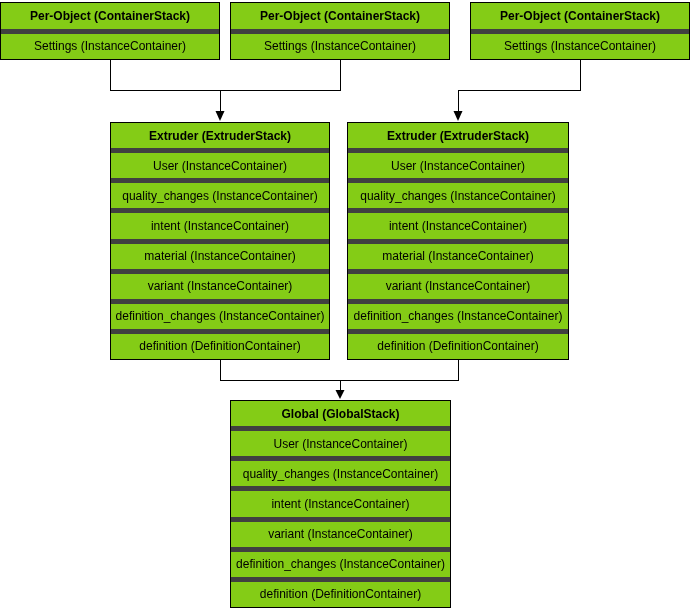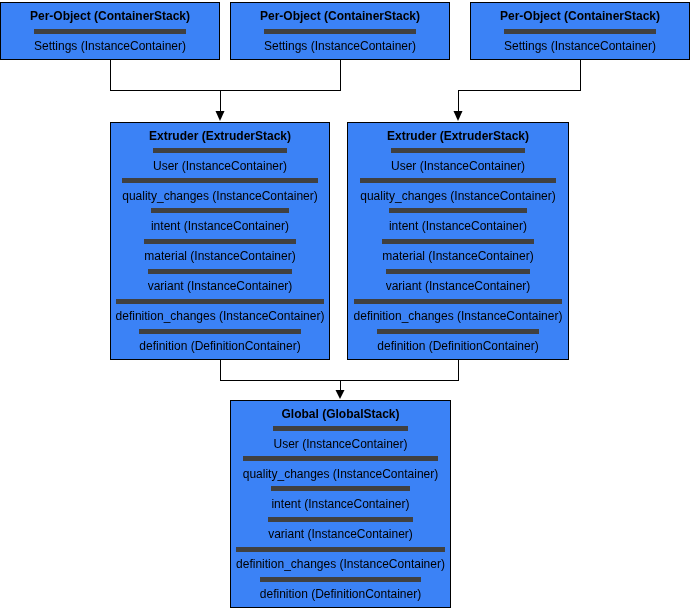--- a/index.html
+++ b/index.html
@@ -14,25 +14,24 @@
     overflow: hidden;
   }
   .connectors {
     position: absolute;
     left: 0; top: 0;
     width: 691px; height: 611px;
   }
   .node {
     position: absolute;
     box-sizing: border-box;
-    background: #3b82f6;
+    background: #84cc16;
     border: 1px solid #000000;
     display: flex;
     flex-direction: column;
-    align-items: center;
   }
   .cell {
     flex: 1 1 0;
     display: flex;
     align-items: center;
     justify-content: center;
     white-space: nowrap;
     overflow: hidden;
     line-height: 1;
   }

